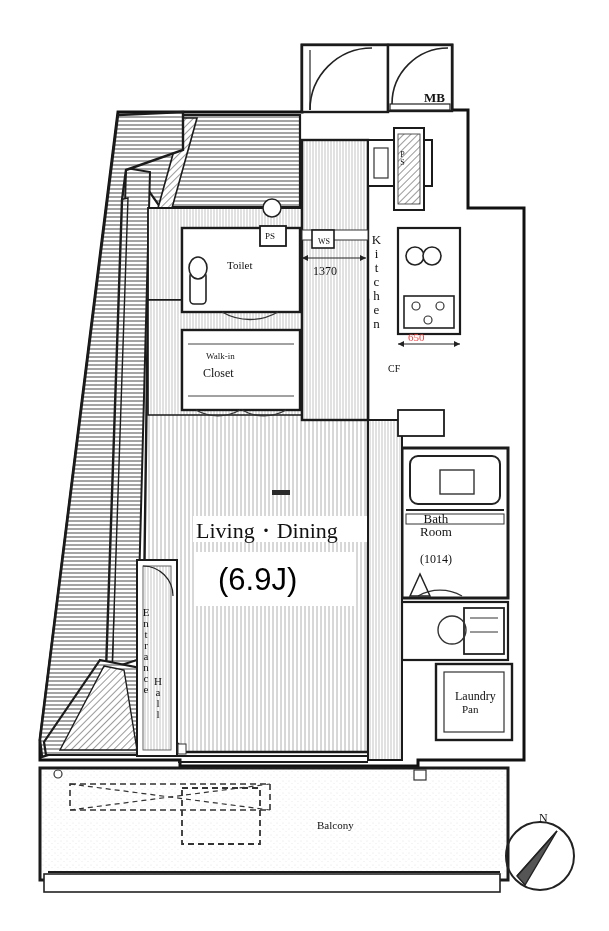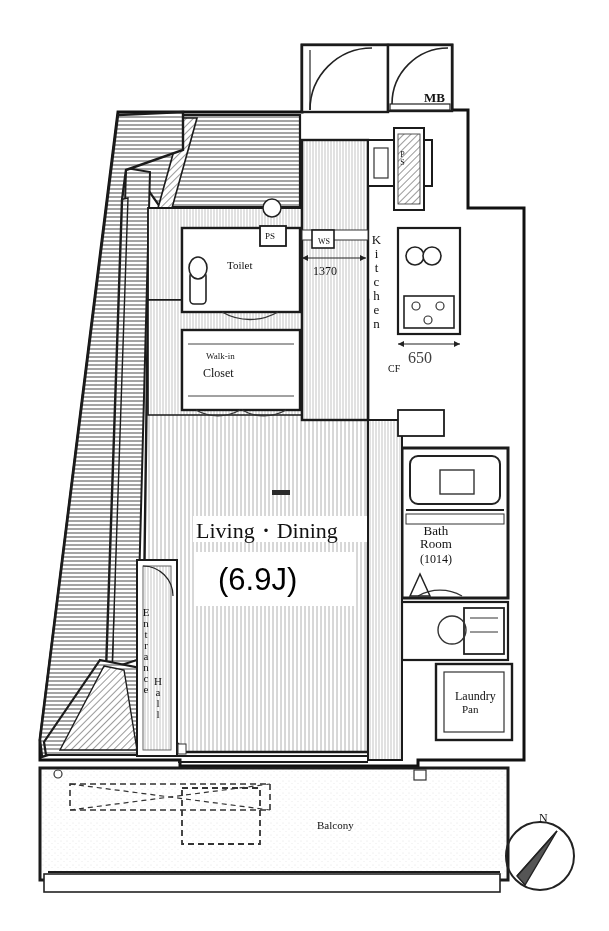--- a/index.html
+++ b/index.html
@@ -32,32 +32,32 @@
   #ld-name{
     left:196px;top:520px;font-size:22px;color:#111;
     font-family:"Liberation Serif", serif;
     text-align:right;
   }
   #ld-size{
     left:218px;top:564px;font-size:31px;color:#000;
     font-family:"Liberation Sans", sans-serif;font-weight:400;
   }
   #balcony-name{left:317px;top:820px;font-size:11px;color:#111;}
-  #bath-name{left:420px;top:512px;font-size:13px;line-height:13px;color:#111;text-align:center;margin-top:12px;}
+  #bath-name{left:420px;top:512px;font-size:13px;line-height:13px;color:#111;text-align:center;}
   #bath-size{left:420px;top:553px;font-size:12px;color:#111;}
   #mb-name{left:404px;top:91px;font-size:13px;font-weight:bold;color:#111;
     font-family:"Liberation Serif",serif;margin-left:20px;}
   #kitchen-name{left:370px;top:232px;font-size:13px;color:#111;}
   #toilet-name{left:227px;top:260px;font-size:11px;color:#111;}
   #closet-name{left:203px;top:367px;font-size:12px;color:#111;}
   #closet-sub{left:206px;top:352px;font-size:9px;color:#222;}
   #laundry-name{left:455px;top:690px;font-size:12px;color:#111;}
   #laundry-sub{left:462px;top:704px;font-size:11px;color:#111;}
   #dim-1120{left:313px;top:265px;font-size:12px;color:#111;}
-  #dim-650{left:408px;top:350px;font-size:16px;color:#404040;}
+  #dim-650{left:408px;top:332px;font-size:11px;color:#ef4444;}
   #cf-label{left:388px;top:364px;font-size:10px;color:#111;font-family:Liberation Serif, serif;}
   #ps-label{left:265px;top:232px;font-size:9px;color:#111;}
   #ws-label{left:318px;top:238px;font-size:8px;color:#111;}
   #shaft-label{left:398px;top:150px;font-size:8px;color:#111;}
   #entry-vert{left:140px;top:606px;font-size:11px;color:#111;}
   #entry-vert2{left:152px;top:675px;font-size:11px;color:#111;}
   #compass-n{left:539px;top:812px;font-size:12px;color:#111;
     font-family:"Liberation Serif",serif;}
 </style>
 </head>

